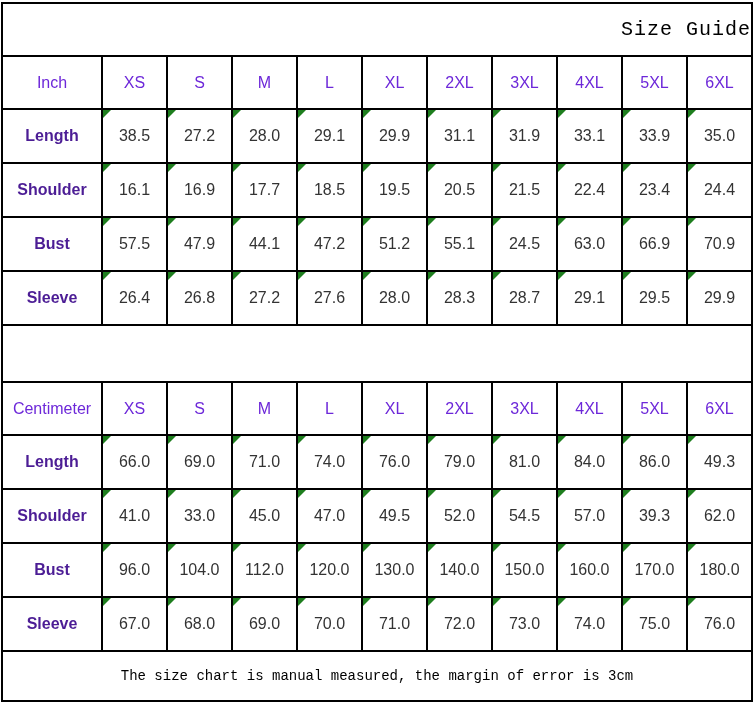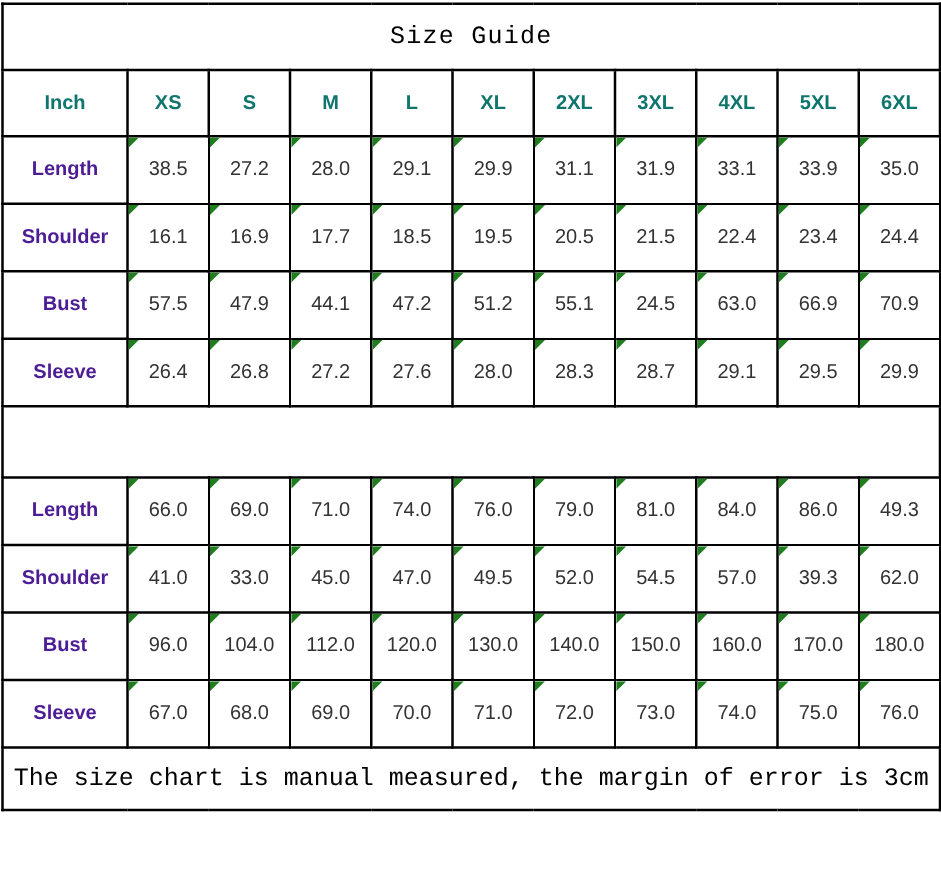--- a/index.html
+++ b/index.html
@@ -30,47 +30,48 @@
   }
   col.label-col { width: 100px; }
   col.size-col  { width: 65px; }
 
   tr.title-row td {
     height: 51px;
     font-family: "Liberation Mono", "DejaVu Sans Mono", monospace;
     font-size: 20px;
     letter-spacing: 1px;
     color: #000000;
+    text-align: right;
   }
   tr.unit-row td {
     height: 51px;
     font-family: "Liberation Sans", sans-serif;
-    font-weight: bold;
+    font-weight: normal;
     font-size: 16px;
-    color: #0f766e;
+    color: #6d28d9;
   }
   tr.data-row td {
     height: 52px;
     font-family: "Liberation Sans", sans-serif;
     font-size: 16px;
   }
   tr.data-row td.rowlabel {
     font-weight: bold;
     color: #4c1d95;
   }
   tr.data-row td.val {
     position: relative;
     font-weight: normal;
     color: #333333;
   }
   tr.gap-row td { height: 55px; }
   tr.footer-row td {
     height: 48px;
     font-family: "Liberation Mono", "DejaVu Sans Mono", monospace;
-    font-size: 20px;
+    font-size: 14px;
     color: #000000;
   }
   .flag {
     position: absolute;
     top: 0;
     left: 0;
     width: 0;
     height: 0;
     border-top: 8px solid var(--flag-green, #1e7e1e);
     border-right: 8px solid transparent;
@@ -160,20 +161,33 @@
         <td class="val"><span class="flag"></span><span class="num">28.0</span></td>
         <td class="val"><span class="flag"></span><span class="num">28.3</span></td>
         <td class="val"><span class="flag"></span><span class="num">28.7</span></td>
         <td class="val"><span class="flag"></span><span class="num">29.1</span></td>
         <td class="val"><span class="flag"></span><span class="num">29.5</span></td>
         <td class="val"><span class="flag"></span><span class="num">29.9</span></td>
       </tr>
       <tr class="gap-row">
         <td class="gap" colspan="11"></td>
       </tr>
+      <tr class="unit-row">
+        <td class="unit">Centimeter</td>
+        <td class="size">XS</td>
+        <td class="size">S</td>
+        <td class="size">M</td>
+        <td class="size">L</td>
+        <td class="size">XL</td>
+        <td class="size">2XL</td>
+        <td class="size">3XL</td>
+        <td class="size">4XL</td>
+        <td class="size">5XL</td>
+        <td class="size">6XL</td>
+      </tr>
       <tr class="data-row">
         <td class="rowlabel">Length</td>
         <td class="val"><span class="flag"></span><span class="num">66.0</span></td>
         <td class="val"><span class="flag"></span><span class="num">69.0</span></td>
         <td class="val"><span class="flag"></span><span class="num">71.0</span></td>
         <td class="val"><span class="flag"></span><span class="num">74.0</span></td>
         <td class="val"><span class="flag"></span><span class="num">76.0</span></td>
         <td class="val"><span class="flag"></span><span class="num">79.0</span></td>
         <td class="val"><span class="flag"></span><span class="num">81.0</span></td>
         <td class="val"><span class="flag"></span><span class="num">84.0</span></td>

